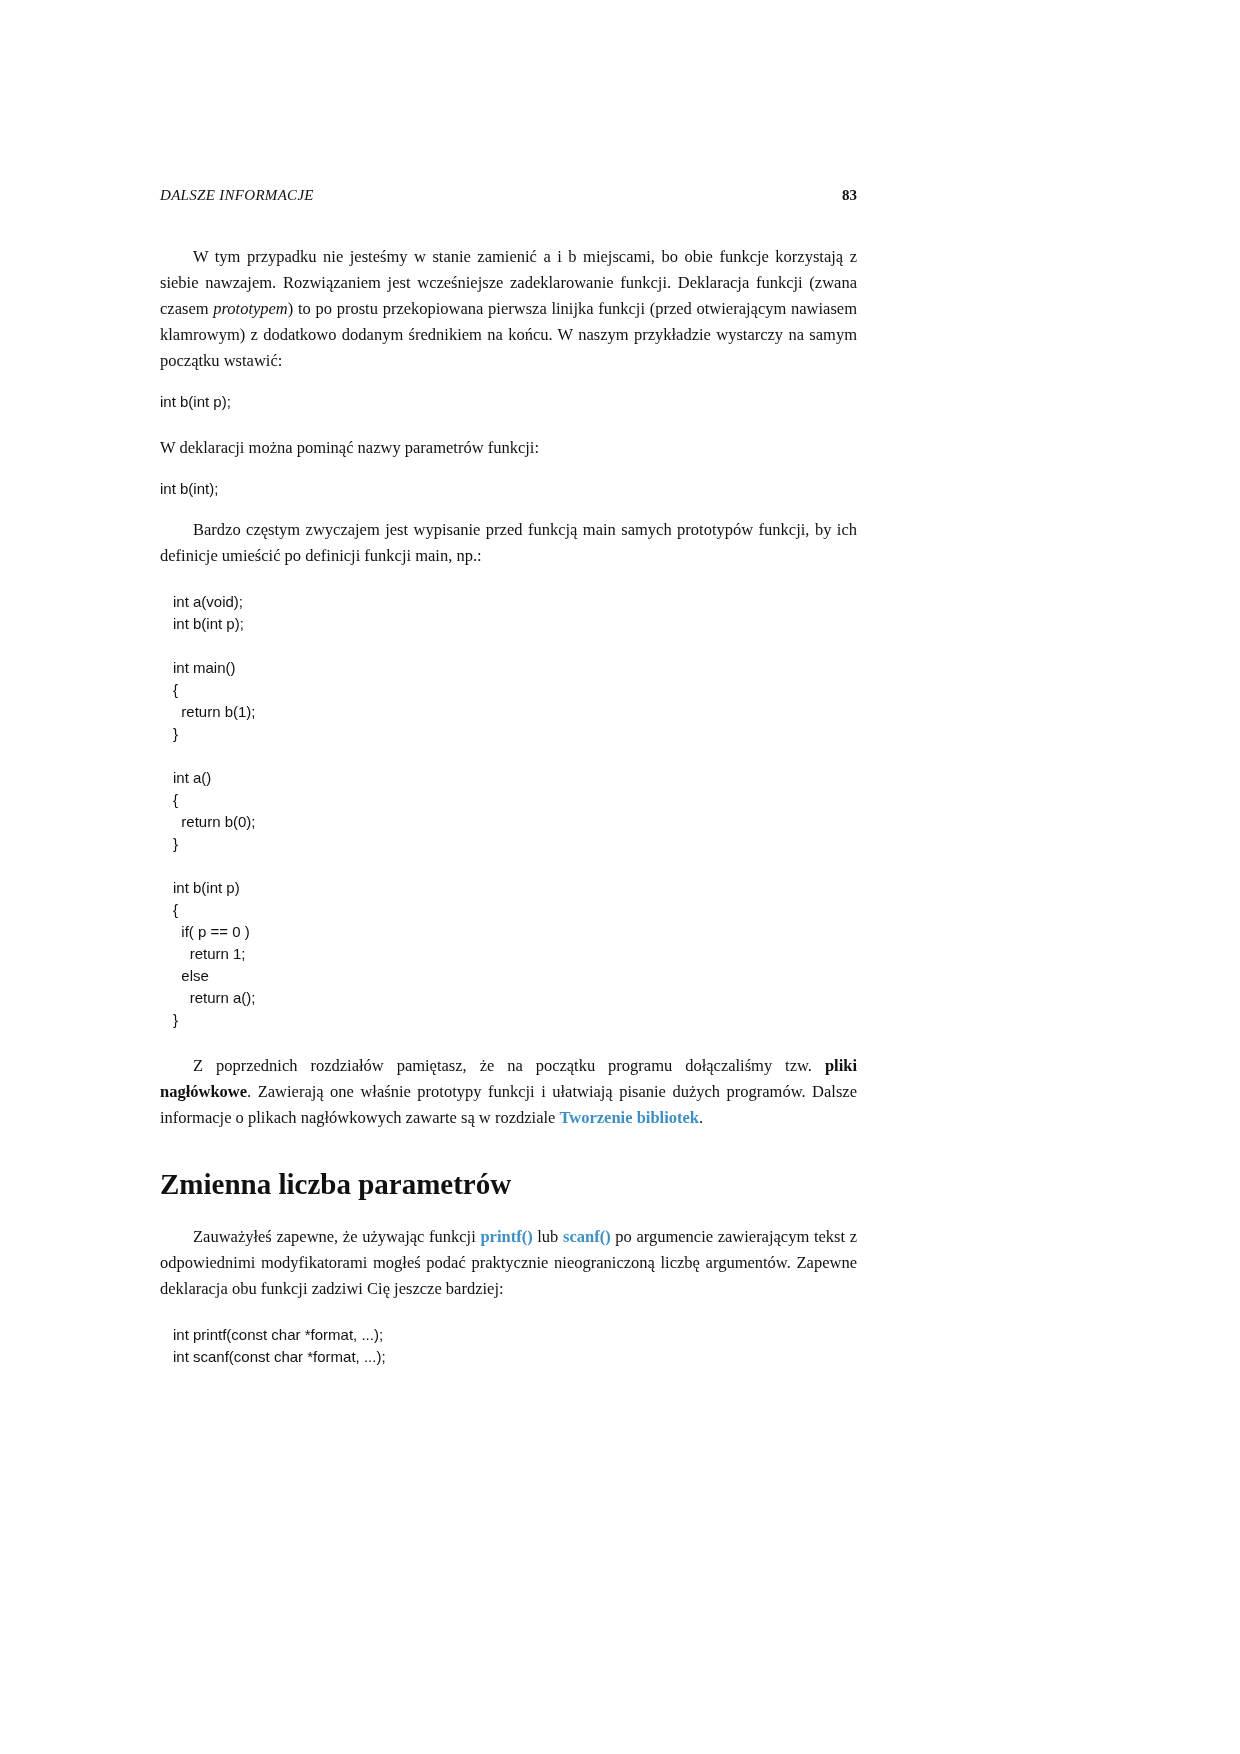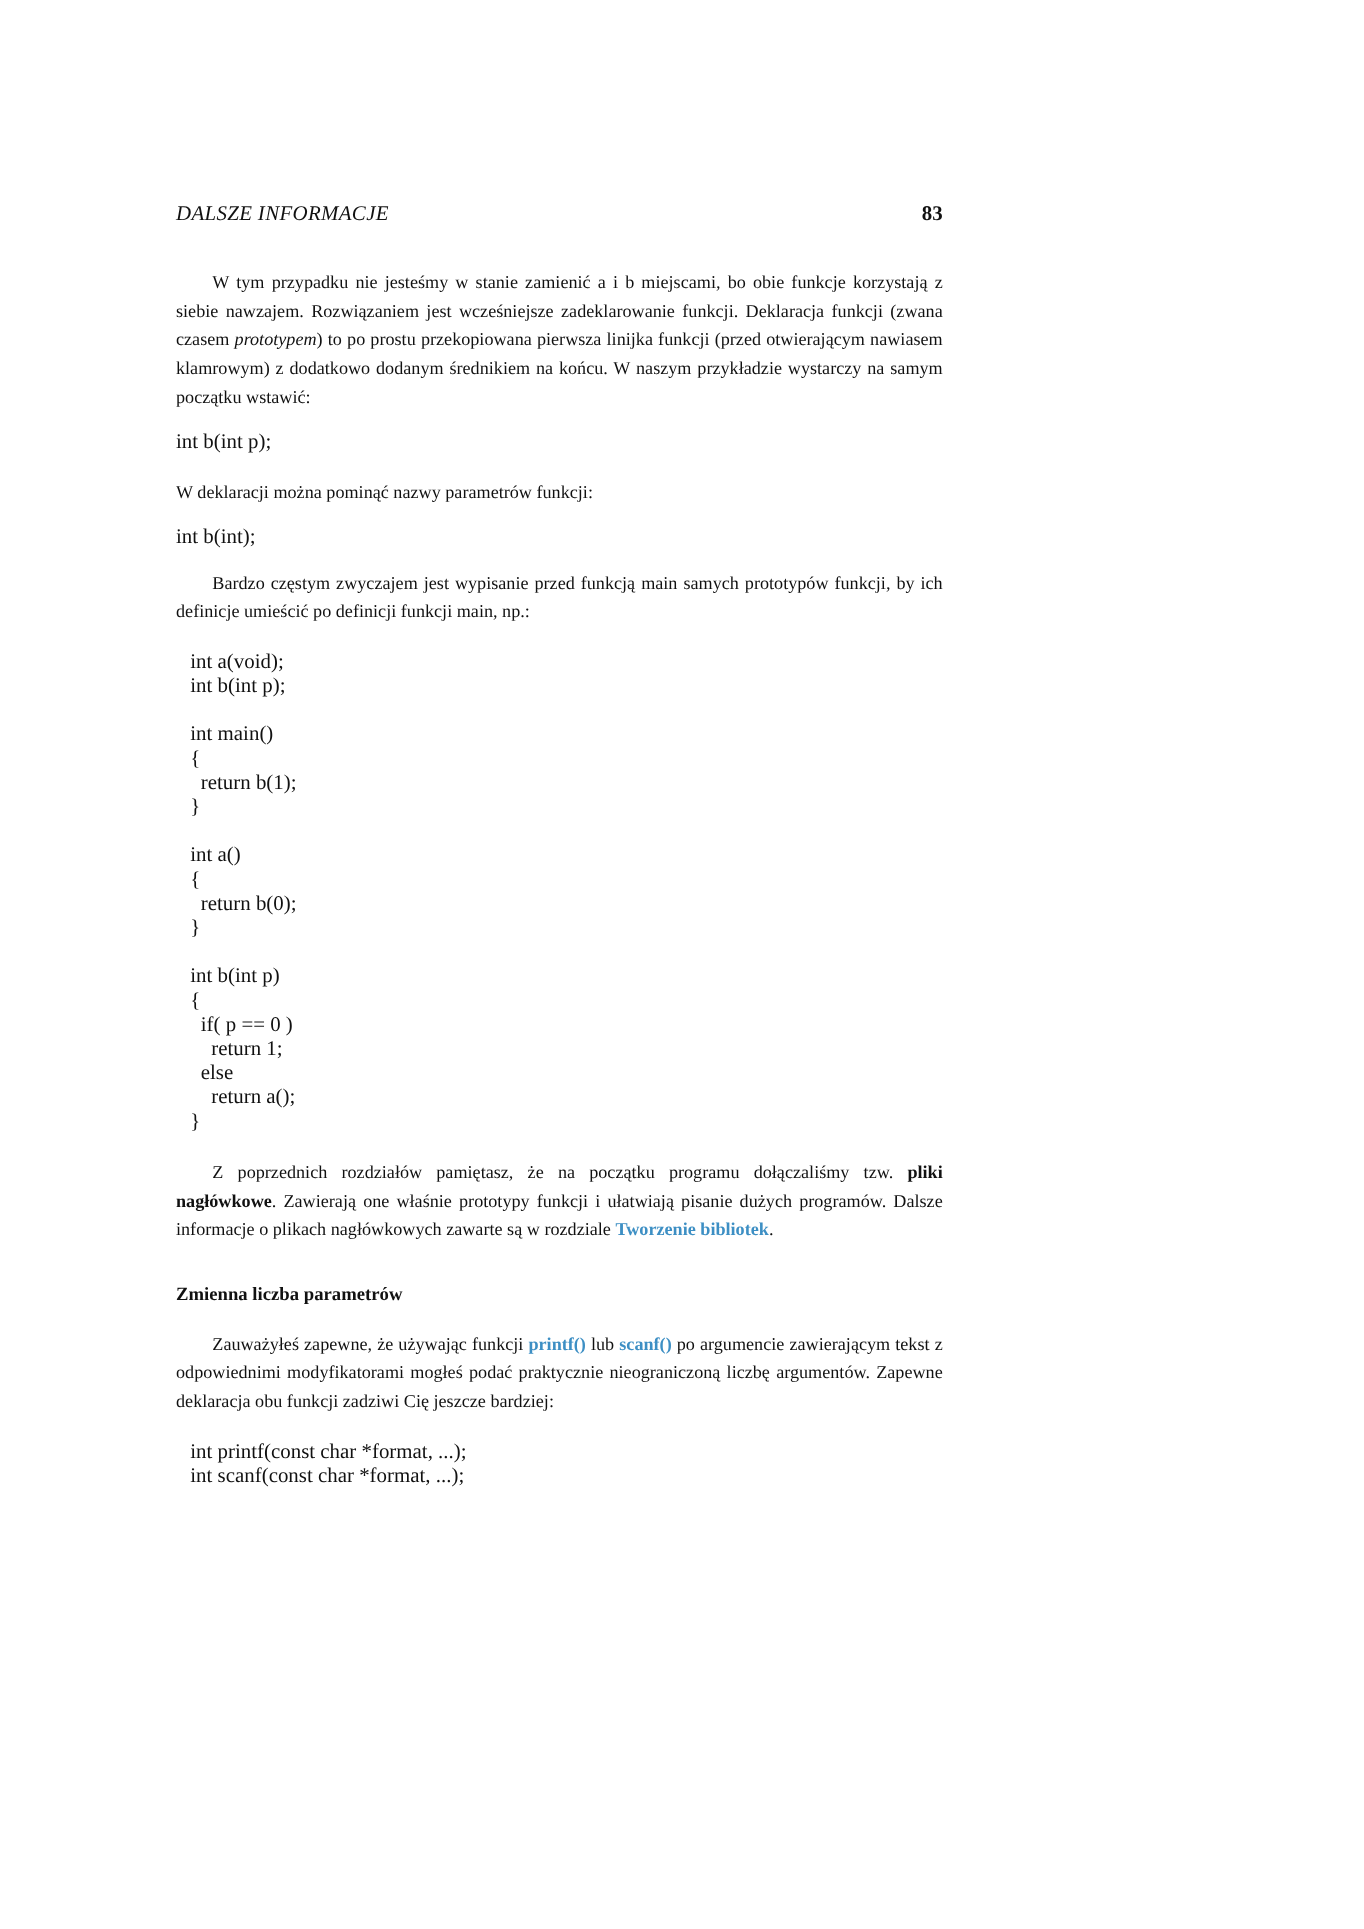--- a/index.html
+++ b/index.html
@@ -25,21 +25,21 @@
     font-family: "Liberation Serif", "DejaVu Serif", serif;
     font-size: 16.5px;
     line-height: 26px;
     text-align: justify;
   }
   .running-head {
     display: flex;
     justify-content: space-between;
     align-items: baseline;
     margin-bottom: 36px;
-    font-size: 19px;
+    font-size: 15px;
   }
   .running-head .head-title {
     font-style: italic;
     letter-spacing: 0.3px;
   }
   .running-head .head-page {
     font-style: normal;
     font-weight: bold;
   }
   p {
@@ -58,34 +58,34 @@
   strong.bold {
     font-weight: bold;
   }
   a.link {
     text-decoration: none;
     cursor: pointer;
     font-weight: bold;
   }
   pre.code {
     margin: 17px 0;
-    font-family: Liberation Serif, serif;
-    font-size: 19px;
+    font-family: Liberation Sans, sans-serif;
+    font-size: 15px;
     line-height: 22px;
     white-space: pre;
     text-align: left;
     color: #111111;
   }
   pre.code.big {
     margin: 22px 13px;
   }
   h2.section-title {
     margin: 36px 0 22px 0;
     font-family: "Liberation Serif", "DejaVu Serif", serif;
-    font-size: 17px;
+    font-size: 29px;
     font-weight: bold;
     text-align: left;
     line-height: 1.2;
   }
 </style>
 </head>
 <body>
 
 <div class="page">
   <div class="content">

